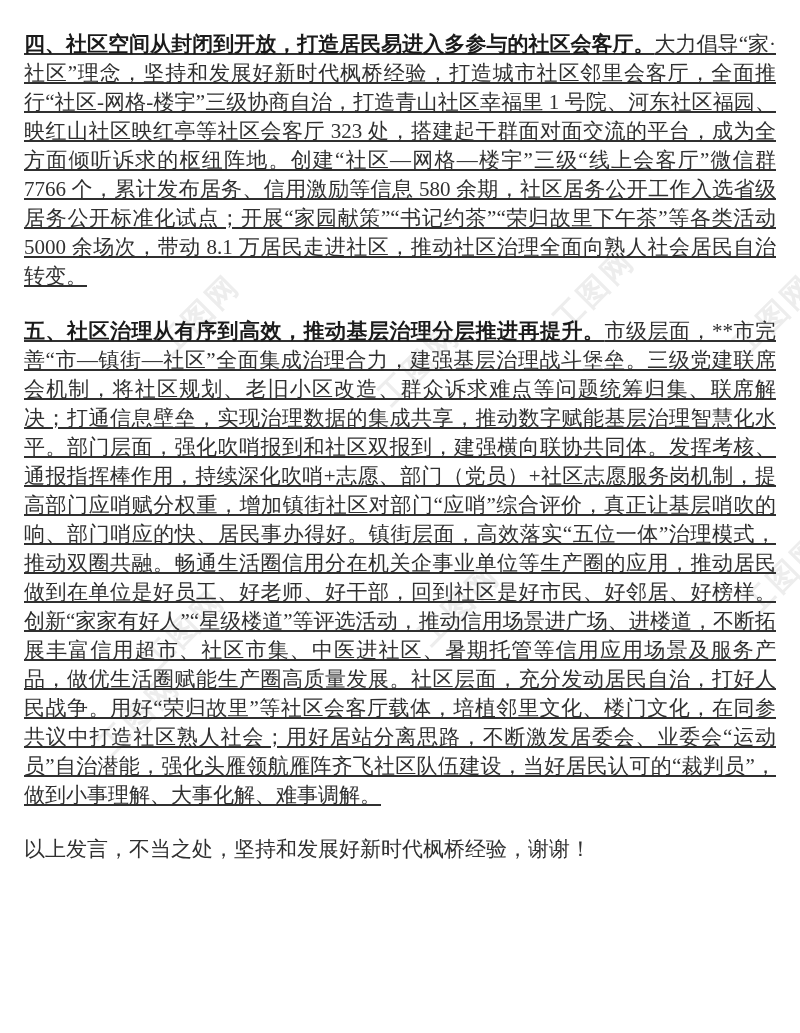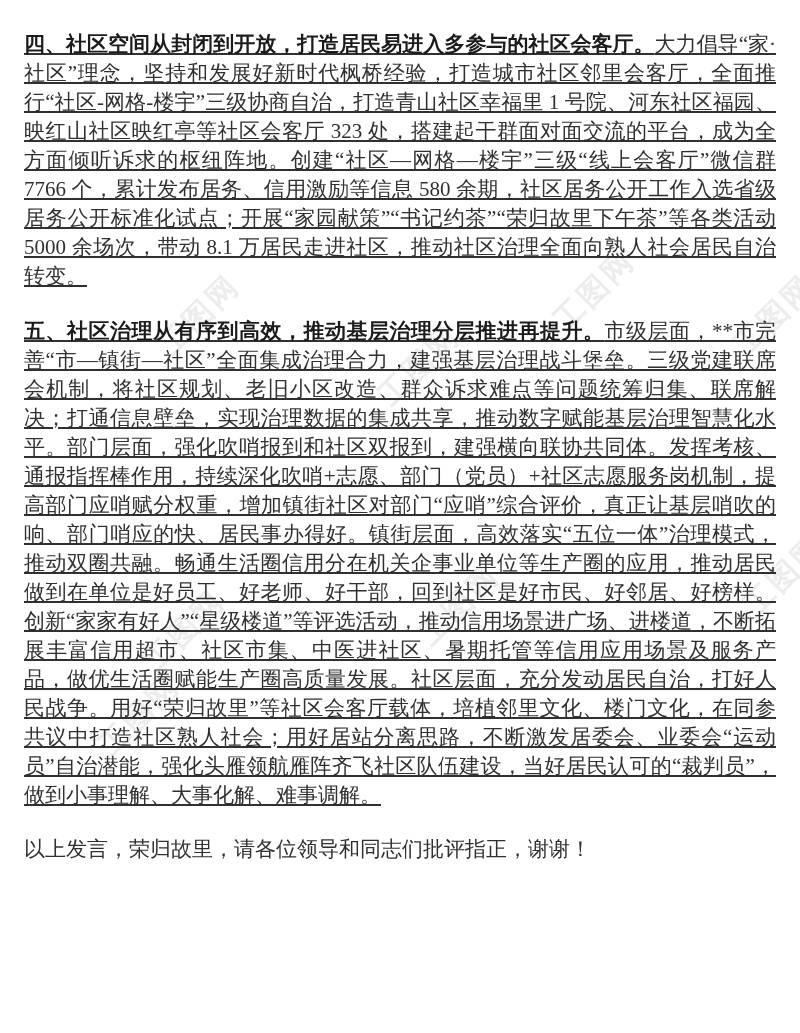--- a/index.html
+++ b/index.html
@@ -79,16 +79,16 @@
       <span class="wm" style="left: 735px; top: 555px; color: rgb(237, 237, 237);">工图网</span>
       <span class="wm" style="left: 90px; top: 695px; color: rgb(237, 237, 237);">工图网</span>
     </div>
 
   <div class="content">
 
     <p class="para"><span class="hd">四、社区空间从封闭到开放，打造居民易进入多参与的社区会客厅。</span><span class="bd">大力倡导“家·社区”理念，坚持和发展好新时代枫桥经验，打造城市社区邻里会客厅，全面推行“社区-网格-楼宇”三级协商自治，打造青山社区幸福里 1 号院、河东社区福园、映红山社区映红亭等社区会客厅 323 处，搭建起干群面对面交流的平台，成为全方面倾听诉求的枢纽阵地。创建“社区—网格—楼宇”三级“线上会客厅”微信群 7766 个，累计发布居务、信用激励等信息 580 余期，社区居务公开工作入选省级居务公开标准化试点；开展“家园献策”“书记约茶”“荣归故里下午茶”等各类活动 5000 余场次，带动 8.1 万居民走进社区，推动社区治理全面向熟人社会居民自治转变。</span></p>
 
     <p class="para"><span class="hd">五、社区治理从有序到高效，推动基层治理分层推进再提升。</span><span class="bd">市级层面，**市完善“市—镇街—社区”全面集成治理合力，建强基层治理战斗堡垒。三级党建联席会机制，将社区规划、老旧小区改造、群众诉求难点等问题统筹归集、联席解决；打通信息壁垒，实现治理数据的集成共享，推动数字赋能基层治理智慧化水平。部门层面，强化吹哨报到和社区双报到，建强横向联协共同体。发挥考核、通报指挥棒作用，持续深化吹哨+志愿、部门（党员）+社区志愿服务岗机制，提高部门应哨赋分权重，增加镇街社区对部门“应哨”综合评价，真正让基层哨吹的响、部门哨应的快、居民事办得好。镇街层面，高效落实“五位一体”治理模式，推动双圈共融。畅通生活圈信用分在机关企事业单位等生产圈的应用，推动居民做到在单位是好员工、好老师、好干部，回到社区是好市民、好邻居、好榜样。创新“家家有好人”“星级楼道”等评选活动，推动信用场景进广场、进楼道，不断拓展丰富信用超市、社区市集、中医进社区、暑期托管等信用应用场景及服务产品，做优生活圈赋能生产圈高质量发展。社区层面，充分发动居民自治，打好人民战争。用好“荣归故里”等社区会客厅载体，培植邻里文化、楼门文化，在同参共议中打造社区熟人社会；用好居站分离思路，不断激发居委会、业委会“运动员”自治潜能，强化头雁领航雁阵齐飞社区队伍建设，当好居民认可的“裁判员”，做到小事理解、大事化解、难事调解。</span></p>
 
-    <p class="closing">以上发言，荣归故里，请各位领导和同志们批评指正，谢谢！</p>
+    <p class="closing">以上发言，不当之处，坚持和发展好新时代枫桥经验，谢谢！</p>
 
   </div>
 </div>
 
 </body></html>

